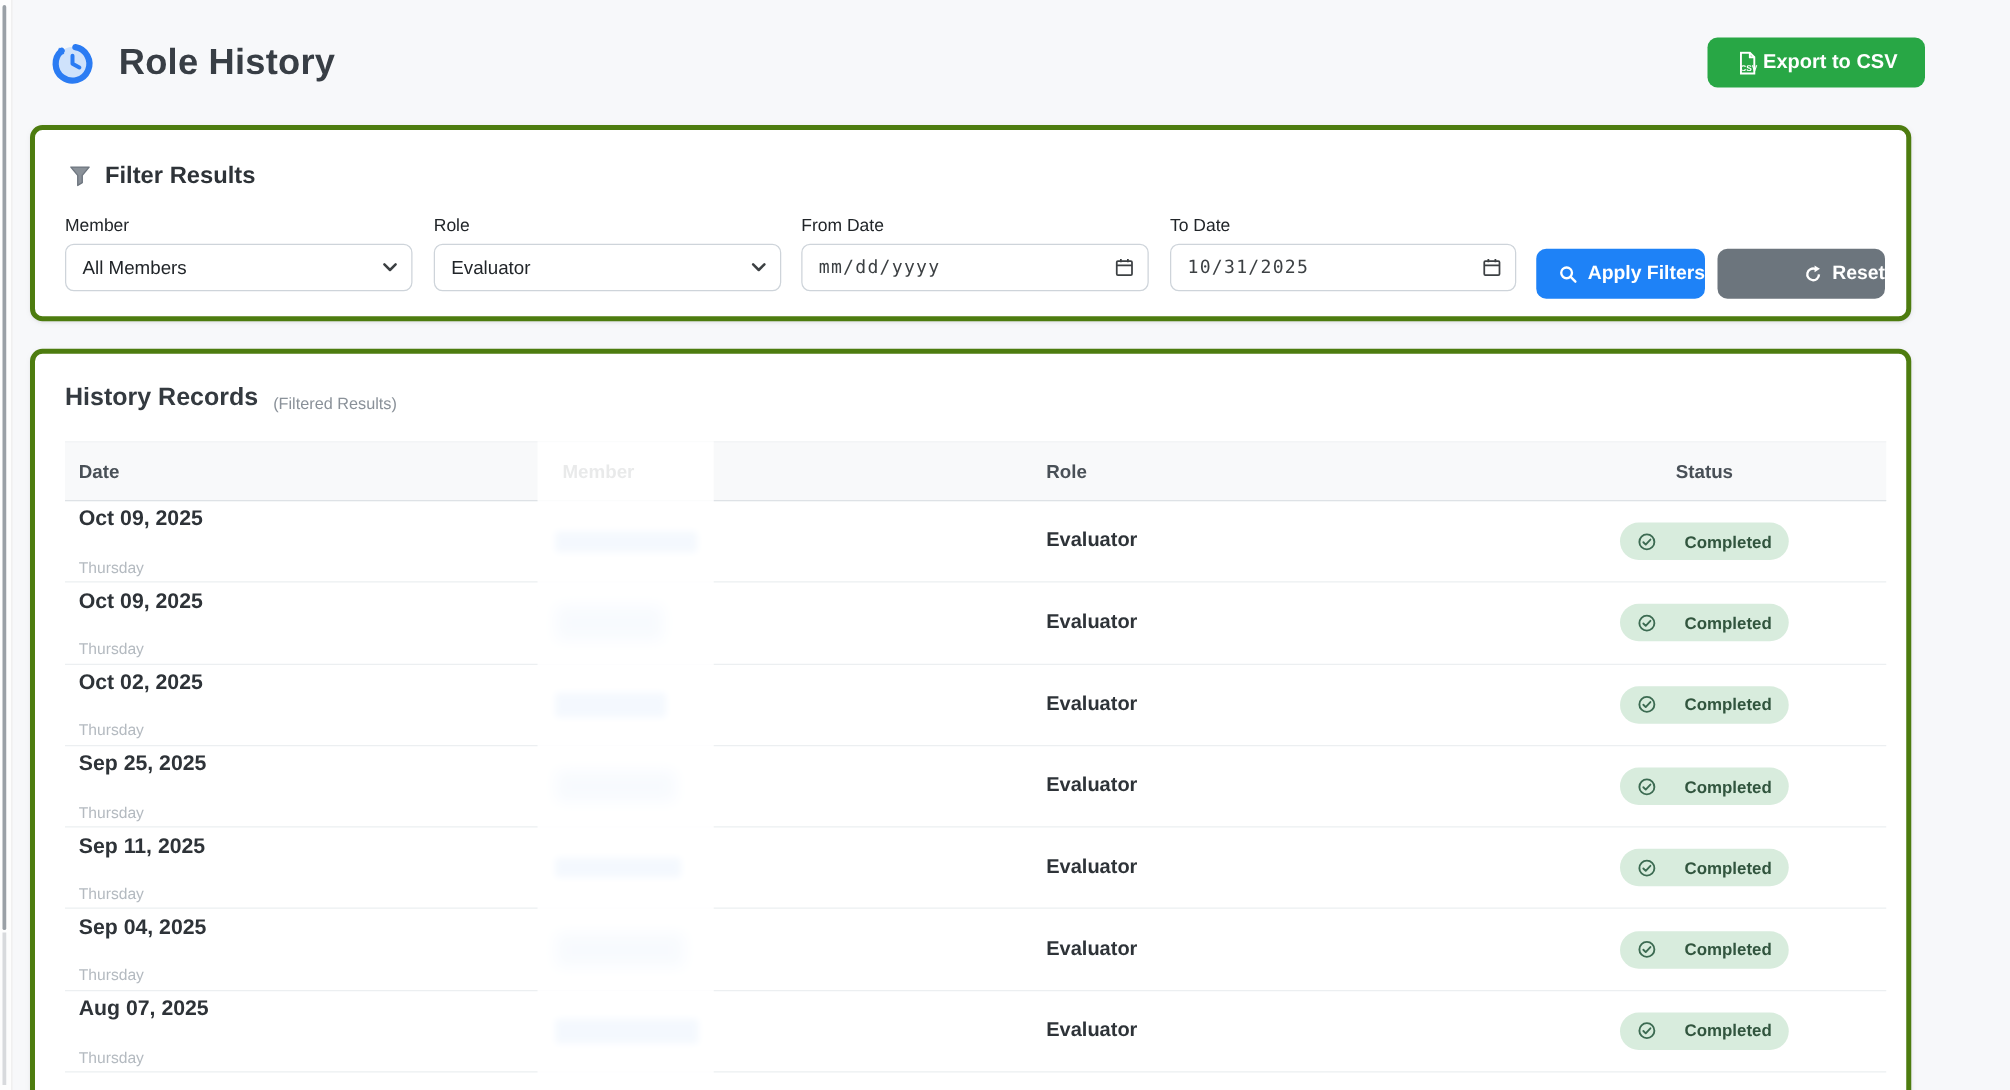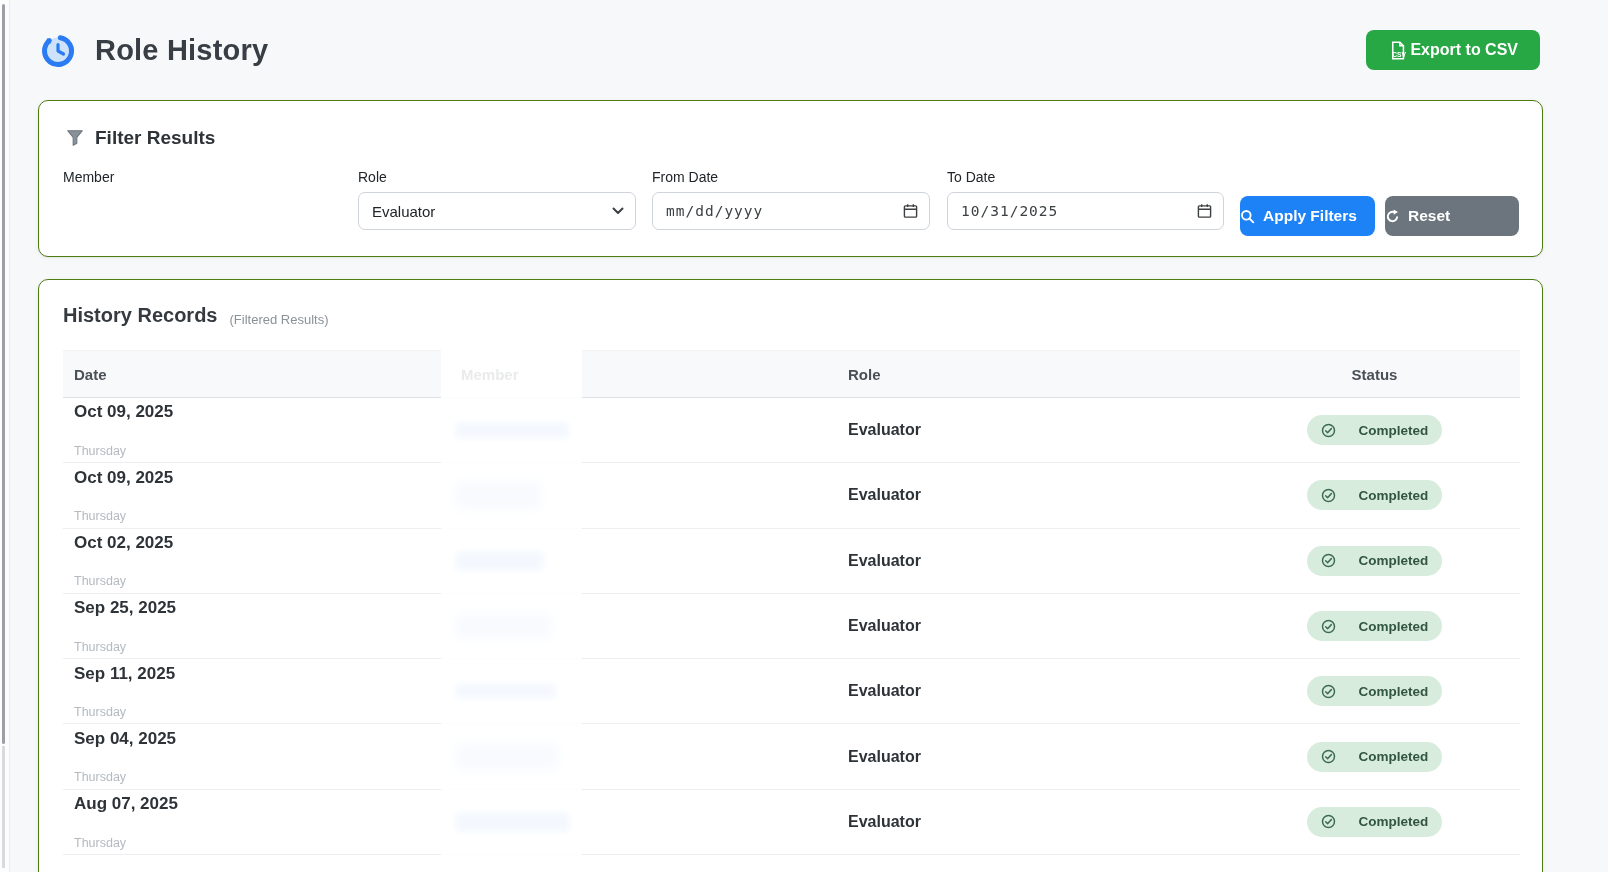--- a/index.html
+++ b/index.html
@@ -20,39 +20,39 @@
   .topbar .app-icon { width:42px; height:42px; flex:0 0 auto; }
   .page-title { font-size:29px; font-weight:700; color:#383e45; margin-left:17px; letter-spacing:.2px; }
   .export-btn {
     margin-left:auto; display:flex; align-items:center; gap:3px;
     background:#28a745; color:#fff; border:none; border-radius:8px;
     height:40px; padding:0 22px; font-size:16px; font-weight:700; cursor:pointer;
     font-family:inherit;
   }
 
   
-  .card { position:absolute; left:38px; width:1505px; background:#fff; border:1px solid #4d7c0f;
+  .card { position:absolute; left:24px; width:1505px; background:#fff; border:4px solid #4d7c0f;
           border-radius:10px; box-shadow:0 1px 2px rgba(16,24,40,.05), 0 1px 6px rgba(16,24,40,.04); }
   .filter-card { top:100px; height:157px; }
   .records-card { top:279px; height:610px; }
 
   
   .filter-heading { position:absolute; left:27px; top:26px; display:flex; align-items:center; gap:11px; }
   .filter-heading .txt { font-size:19px; font-weight:700; color:#2e3338; }
   .field { position:absolute; top:68px; width:278px; }
   .field .lbl { font-size:14px; color:#212529; margin-bottom:7px; display:block; }
   .f1 { left:24px; } .f2 { left:319px; } .f3 { left:613px; width:278px; } .f4 { left:908px; width:277px; }
   .control {
     position:relative; height:38px; border:1px solid #ced4da; border-radius:7px; background:#fff;
     display:flex; align-items:center; padding:0 34px 0 13px; font-size:15px; color:#212529; cursor:pointer;
   }
   .control .chev, .control .cal { position:absolute; right:11px; top:50%; transform:translateY(-50%); display:flex; }
   .control.date { font-family:"DejaVu Sans Mono","Liberation Mono",monospace; font-size:14.5px; letter-spacing:1px; color:#3c4043; }
   .btn { position:absolute; top:95px; height:40px; border:none; border-radius:8px; color:#fff;
-         font-size:15.5px; font-weight:600; display:flex; align-items:center; justify-content:flex-start; gap:8px;
+         font-size:15.5px; font-weight:600; display:flex; align-items:center; justify-content:flex-end; gap:8px;
          cursor:pointer; font-family:inherit; }
   .apply-btn { left:1201px; width:135px; background:#1e82f7; }
   .reset-btn { left:1346px; width:134px; background:#6c757d; }
 
   
   .records-heading { position:absolute; left:24px; top:24px; display:flex; align-items:flex-end; gap:12px; }
   .records-heading .txt { font-size:20px; font-weight:700; color:#343a40; }
   .records-heading .sub { font-size:13px; color:#8a9199; }
 
   .tbl { position:absolute; left:24px; top:70px; width:1457px; }
@@ -120,20 +120,28 @@
       <span style="display:flex;">
         <svg viewBox="0 0 16 16" width="18" height="18">
           <path d="M1.5 1.5h13L9.6 7.4v5.2l-3.2 1.9V7.4Z" fill="#8a9199" stroke="#6f7780" stroke-width="1" stroke-linejoin="round"></path>
         </svg>
       </span>
       <span class="txt">Filter Results</span>
     </div>
 
     <div class="field f1">
       <span class="lbl">Member</span>
+      <div class="control">
+        <span>All Members</span>
+        <span class="chev">
+          <svg viewBox="0 0 12 8" width="12" height="8">
+              <path d="M1.5 1.5 6 6 10.5 1.5" fill="none" stroke="#3c4043" stroke-width="2" stroke-linecap="round" stroke-linejoin="round"></path>
+            </svg>
+        </span>
+      </div>
     </div>
 
     <div class="field f2">
       <span class="lbl">Role</span>
       <div class="control">
         <span>Evaluator</span>
         <span class="chev">
           <svg viewBox="0 0 12 8" width="12" height="8">
               <path d="M1.5 1.5 6 6 10.5 1.5" fill="none" stroke="#3c4043" stroke-width="2" stroke-linecap="round" stroke-linejoin="round"></path>
             </svg>

